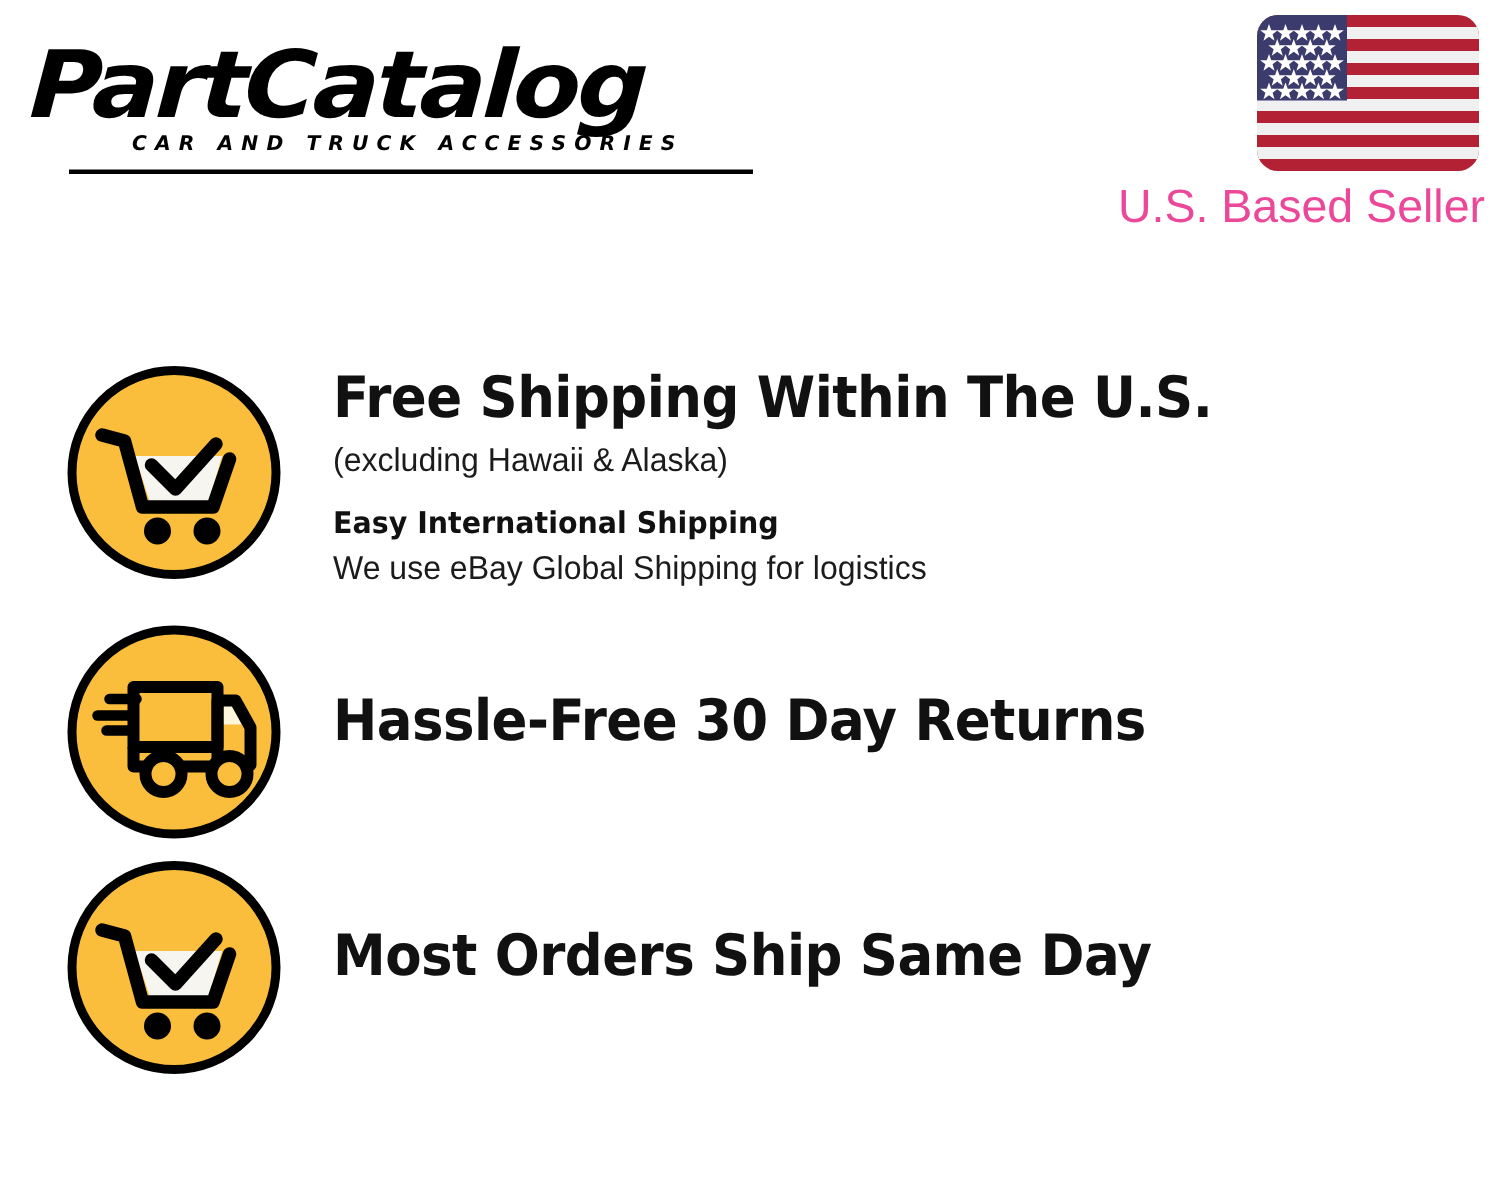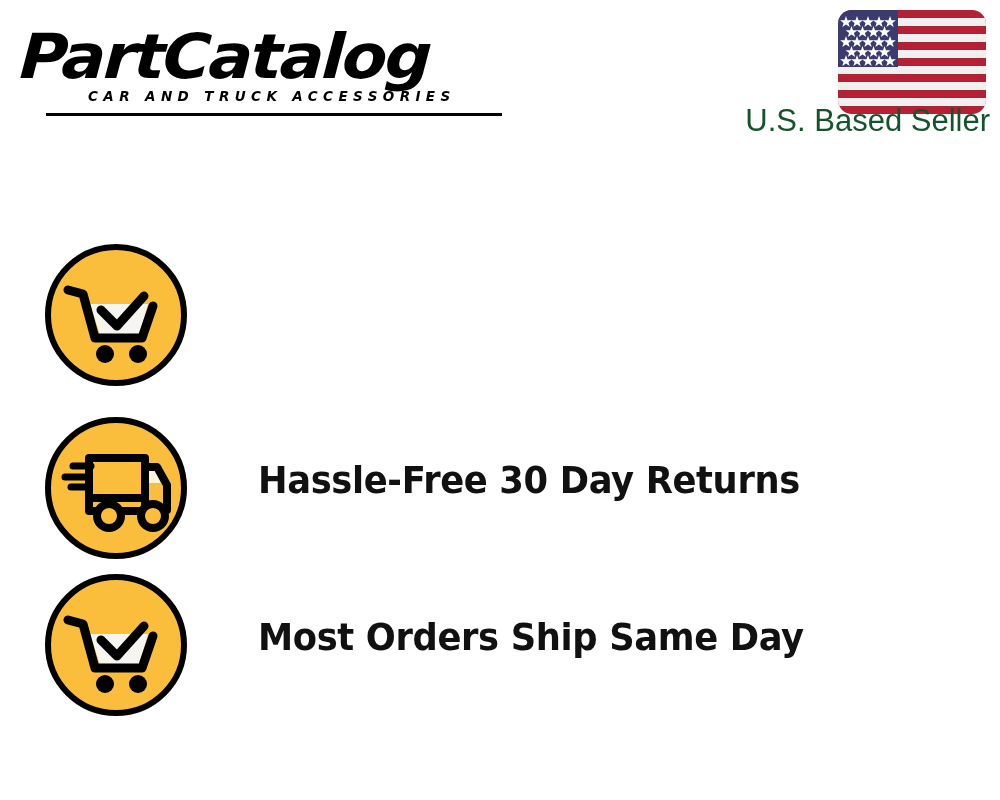--- a/index.html
+++ b/index.html
@@ -71,25 +71,25 @@
     left: 838px;
     top: 10px;
     width: 148px;
     height: 104px;
   }
   #flag-badge svg { display: block; width: 148px; height: 104px; }
 
   #seller-note {
     position: absolute;
     right: 10px;
-    top: 102px;
+    top: 119px;
     font-size: 31px;
     line-height: 38px;
     font-weight: 400;
-    color: #14532d;
+    color: #ec4899;
     white-space: nowrap;
     text-align: right;
   }
 
   
   #features {
     position: absolute;
     left: 0;
     top: 180px;
     width: 1000px;
@@ -156,21 +156,21 @@
     line-height: 30px;
     font-weight: 400;
     color: #1b1b1b;
     margin-top: 2px;
     white-space: nowrap;
     transform: scaleX(0.97);
     transform-origin: left center;
   }
 
   
-  .feature-text.centered { top: 42px; margin-left: 36px; }
+  .feature-text.centered { top: 42px; }
 </style>
 </head>
 <body>
 
 <div id="header-bar">
 
   <div id="brand-logo">
     <div id="brand-wordmark">PartCatalog</div>
     <div id="brand-tagline">CAR AND TRUCK ACCESSORIES</div>
     <div id="brand-underline"></div>
@@ -239,20 +239,26 @@
         <path d="M47 62 L105 62 L96 93 L57 93 Z" fill="#F7F5EF"></path>
 
         <path d="M25 48 L40 52 L52 96 L99 96 L110 64" fill="none" stroke="#000000" stroke-width="9" stroke-linecap="round" stroke-linejoin="round"></path>
 
         <path d="M58 68 L74 84 L101 54" fill="none" stroke="#000000" stroke-width="9" stroke-linecap="round" stroke-linejoin="round"></path>
 
         <circle cx="62" cy="112" r="9" fill="#000000"></circle>
         <circle cx="95" cy="112" r="9" fill="#000000"></circle>
       </svg>
     </div>
+    <div class="feature-text">
+      <div class="feature-title">Free Shipping Within The U.S.</div>
+      <div class="feature-sub">(excluding Hawaii &amp; Alaska)</div>
+      <div class="feature-sub-strong">Easy International Shipping</div>
+      <div class="feature-sub-light">We use eBay Global Shipping for logistics</div>
+    </div>
   </div>
 
   <div class="feature-row" id="feature-row-1">
     <div class="feature-icon">
       <svg viewBox="0 0 146 146" xmlns="http://www.w3.org/2000/svg" aria-hidden="true">
         <circle cx="73" cy="73" r="68" fill="#FABD3C" stroke="#000000" stroke-width="6"></circle>
 
         <path d="M101 55 L112 55 L118 68 L101 68 Z" fill="#FFF6DC"></path>
 
         <rect x="46" y="43" width="56" height="40" fill="none" stroke="#000000" stroke-width="8" stroke-linejoin="round"></rect>

